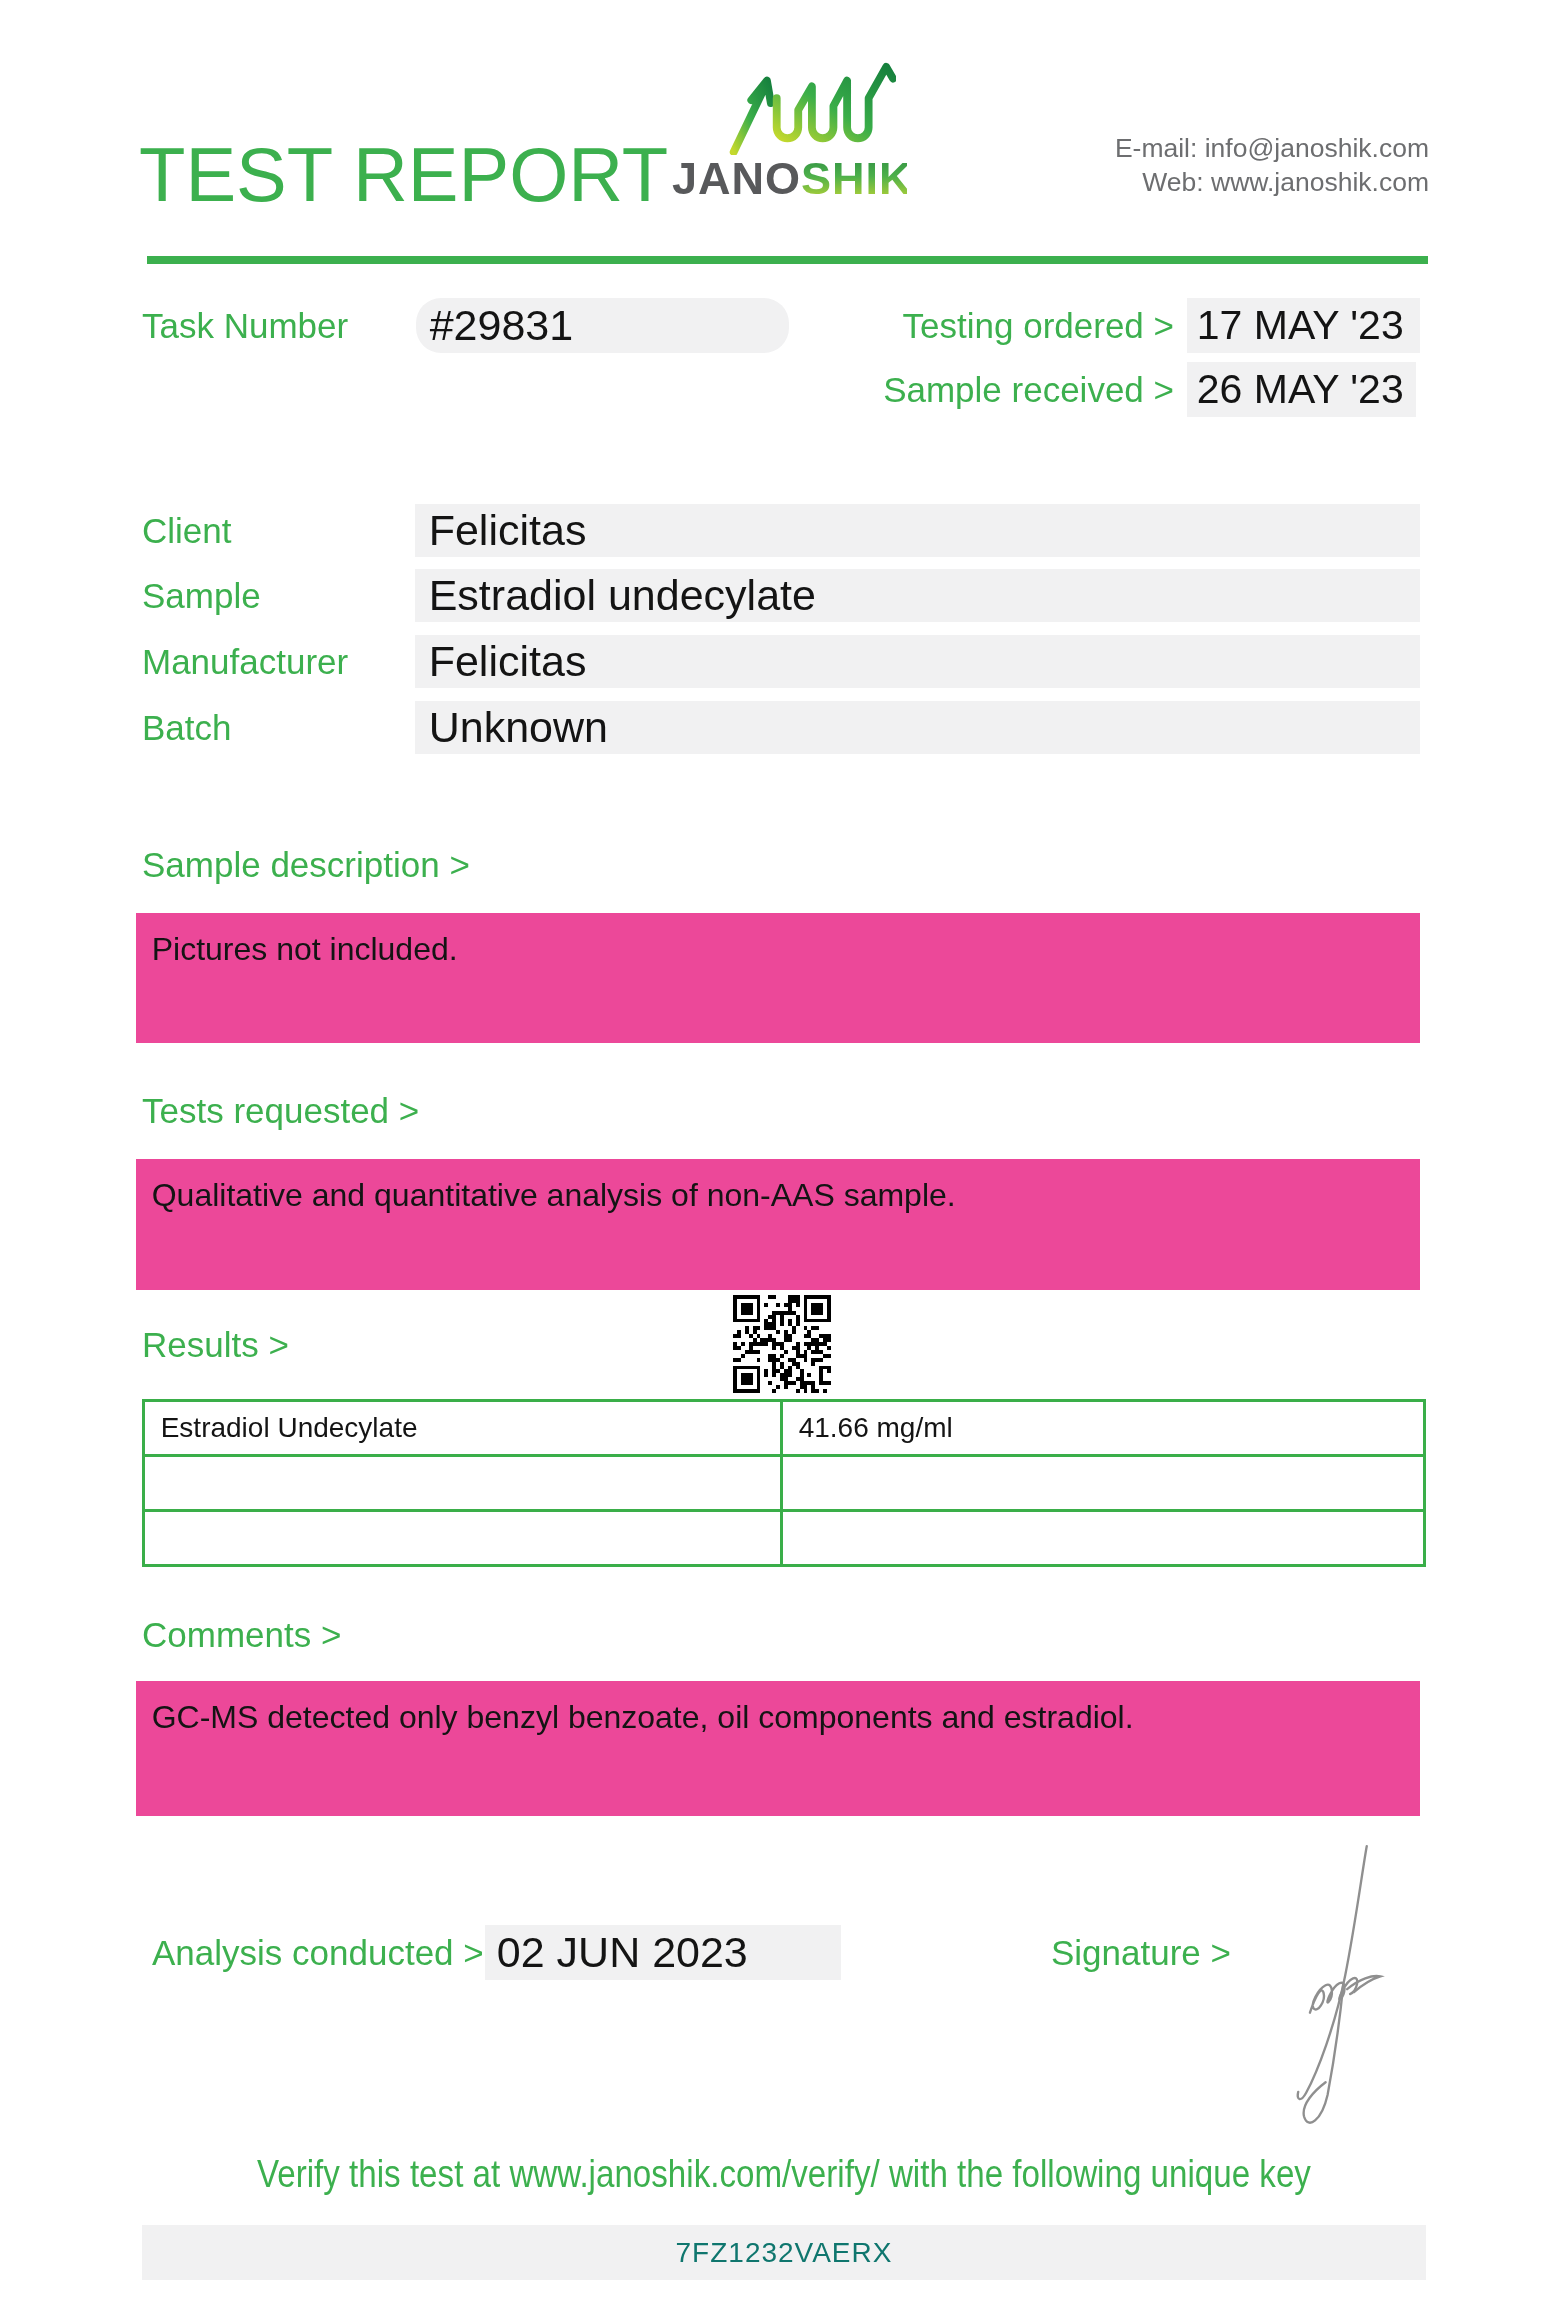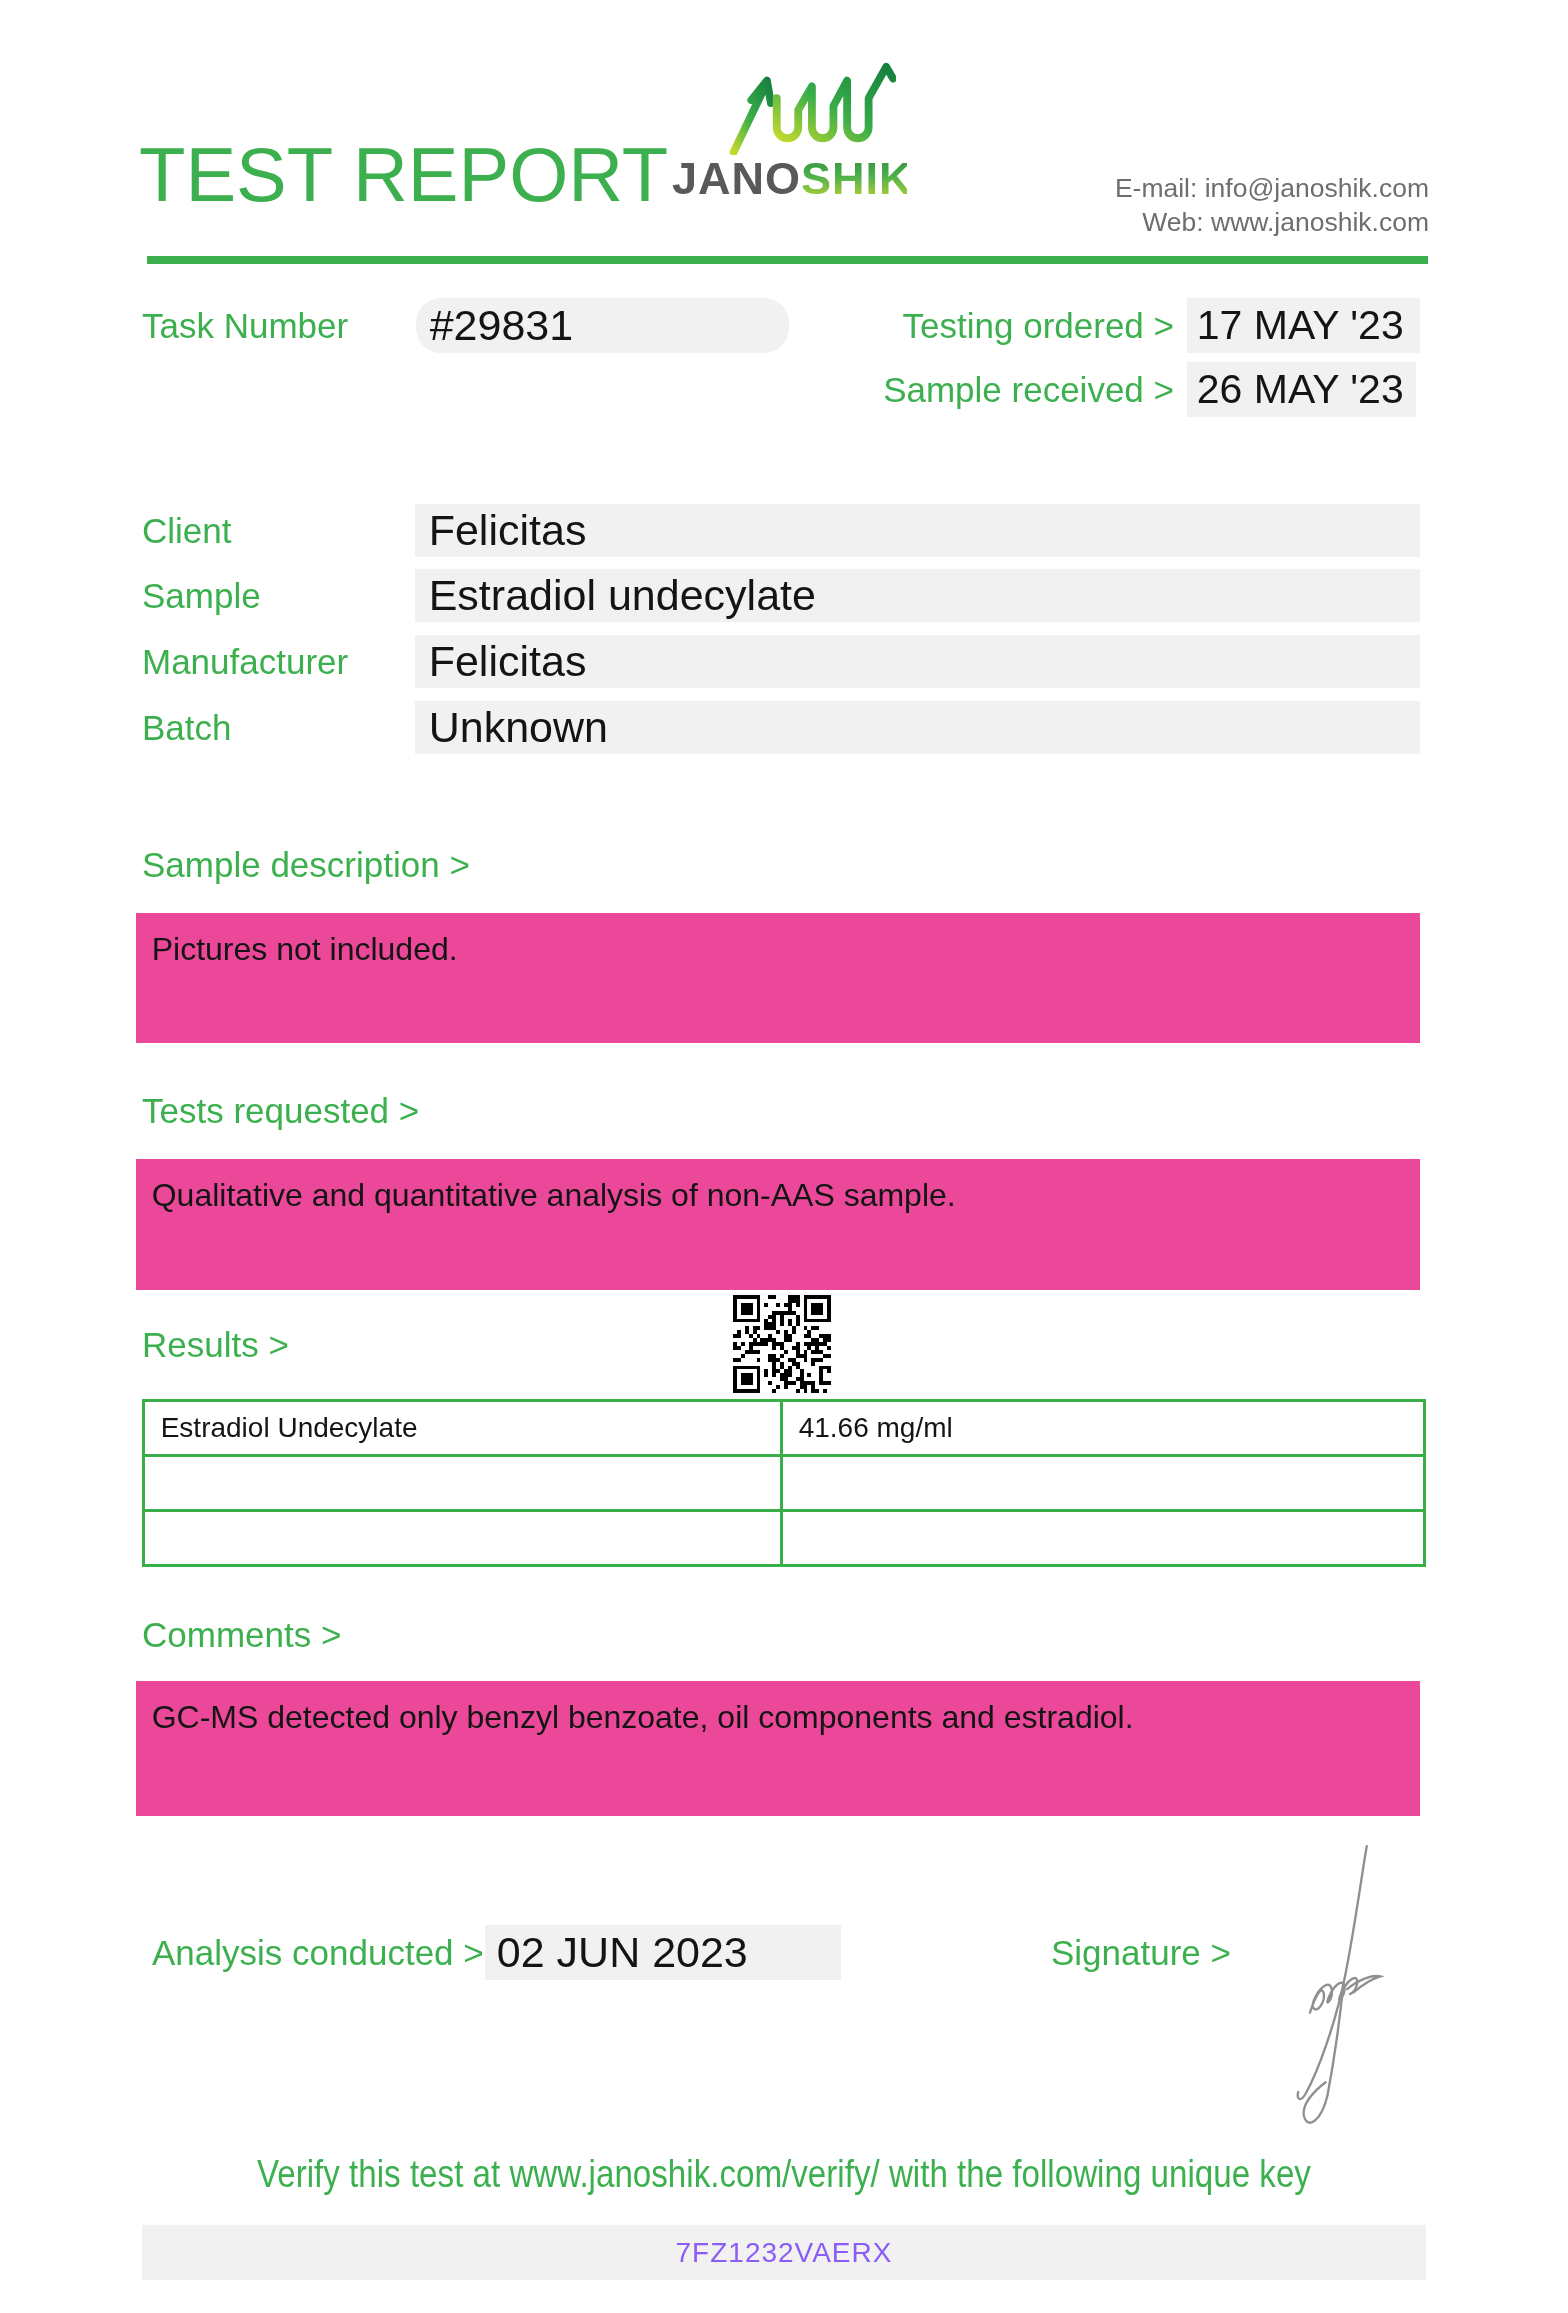--- a/index.html
+++ b/index.html
@@ -6,21 +6,21 @@
   .page{
     position:relative; width:1568px; height:2313px; background:#ffffff;
     font-family:"Liberation Sans","DejaVu Sans",sans-serif; color:#141414;
     overflow:hidden;
   }
   .abs{position:absolute;}
   
   .title{left:139px; top:131px; font-size:76px; letter-spacing:0px; color:#3cb04e; white-space:nowrap;}
   .logo-icon{left:720px; top:57px; width:176px; height:98px;}
   .logo-text{left:672px; top:151px; width:235px; height:55px;}
-  .contact{right:139px; top:131px; text-align:right; font-size:26.5px; line-height:34px; color:#6d6e70; white-space:nowrap;margin-top:40px;}
+  .contact{right:139px; top:131px; text-align:right; font-size:26.5px; line-height:34px; color:#6d6e70; white-space:nowrap;}
   .rule{left:147px; top:256px; width:1281px; height:7.8px; background:#3cb04e;}
   
   .label36{font-size:35px; color:#3cb04e; white-space:nowrap;}
   .task-label{left:142px; top:298px; line-height:55px;}
   .valuebox{background:#f1f1f2; font-size:43px; color:#141414; white-space:nowrap; overflow:hidden;}
   .task-box{left:416px; top:298px; width:373px; height:55px; line-height:55px; padding-left:13.7px; box-sizing:border-box;border-radius:25px;}
   .ordered-label{left:843px; top:298px; width:331px; line-height:55px; text-align:right;}
   .ordered-box{left:1187px; top:298px; width:233px; height:55px; line-height:55px; padding-left:9.8px; box-sizing:border-box; font-size:41px;}
   .received-label{left:843px; top:362px; width:331px; line-height:55px; text-align:right;}
   .received-box{left:1187px; top:362px; width:229px; height:55px; line-height:55px; padding-left:9.8px; box-sizing:border-box; font-size:41px;}
@@ -41,21 +41,21 @@
     border:3.9px solid #3aae49; height:52px; font-size:28px; color:#141414;
     padding:0 0 0 15.7px; vertical-align:middle; white-space:nowrap; overflow:hidden;
   }
   
   .analysis-label{left:152px; top:1925px; line-height:55px;}
   .analysis-box{left:485px; top:1925px; width:356px; height:55px; line-height:55px; padding-left:11.8px; box-sizing:border-box;}
   .signature-label{left:1051px; top:1925px; line-height:55px;}
   .signature{left:1257px; top:1811px; width:147px; height:328px;}
   .verify-wrap{left:142px; top:2152px; width:1284px; text-align:center; white-space:nowrap;}
   .verify-inner{display:inline-block; font-size:39px; color:#3cb04e; transform:scaleX(0.85); transform-origin:50% 50%; white-space:nowrap;}
-  .key-bar{left:142px; top:2225px; width:1284px; height:55px; background:#f1f1f2; text-align:center; line-height:55px; font-size:28px; color:#8b5cf6; letter-spacing:1px;}
+  .key-bar{left:142px; top:2225px; width:1284px; height:55px; background:#f1f1f2; text-align:center; line-height:55px; font-size:28px; color:#0f766e; letter-spacing:1px;}
 </style>
 </head>
 <body>
 
 <div class="page">
 
   <div class="abs title">TEST REPORT</div>
 
   <div class="abs logo-icon">
     <svg viewBox="0 0 180 100" width="176" height="98" fill="none">

